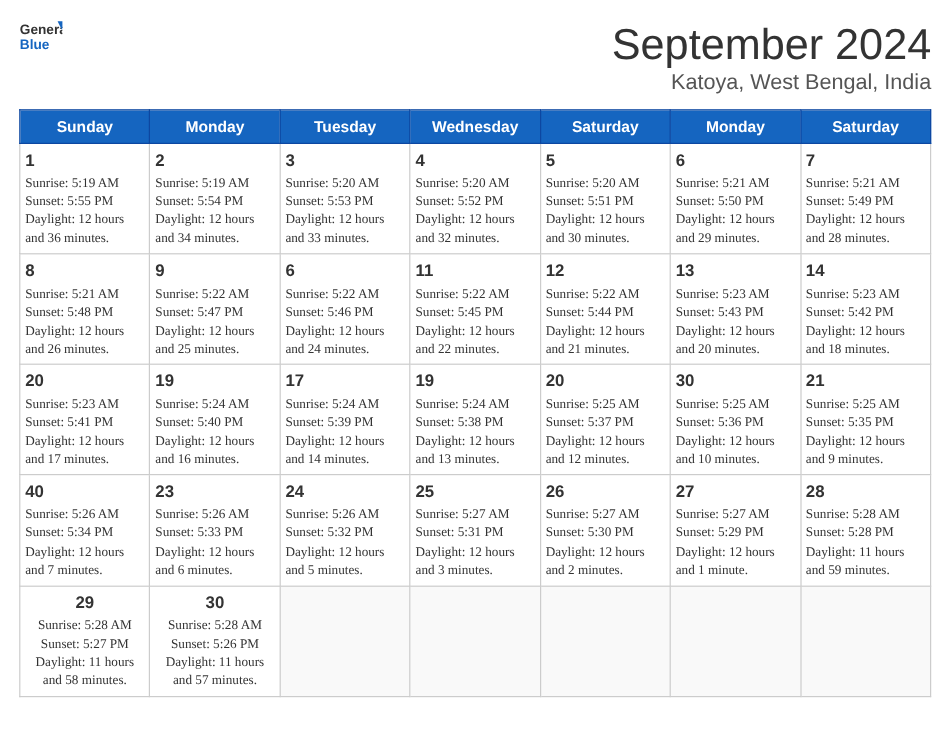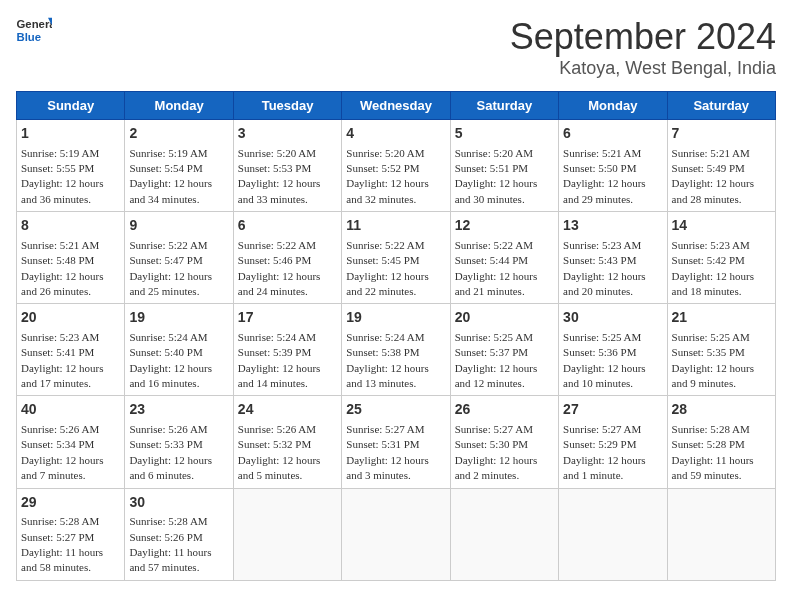--- a/index.html
+++ b/index.html
@@ -56,20 +56,21 @@
       padding: 4px 4px;
       height: 80px;
       width: 14.28%;
       background: #fff;
       color: #333;
       line-height: 1.4;
     }
     tbody tr:last-child td {
       height: auto;
       min-height: 70px;
+      text-align: center;
     }
     .day-number {
       font-size: 14px;
       font-weight: bold;
       display: block;
       margin-bottom: 2px;
     }
     .cell-text {
       font-size: 11px;
       color: #333;

